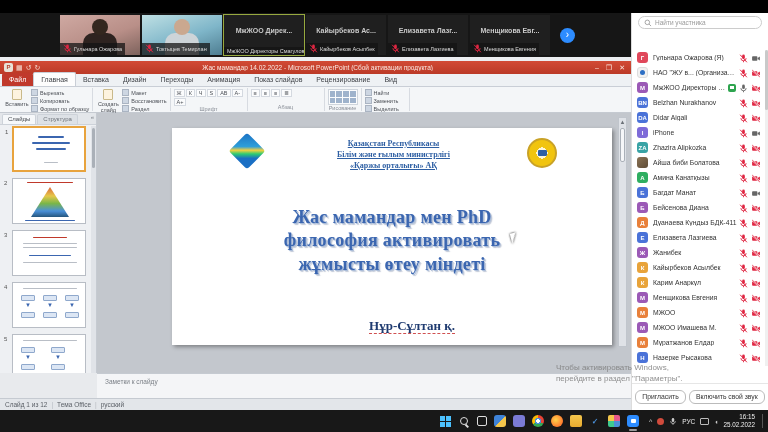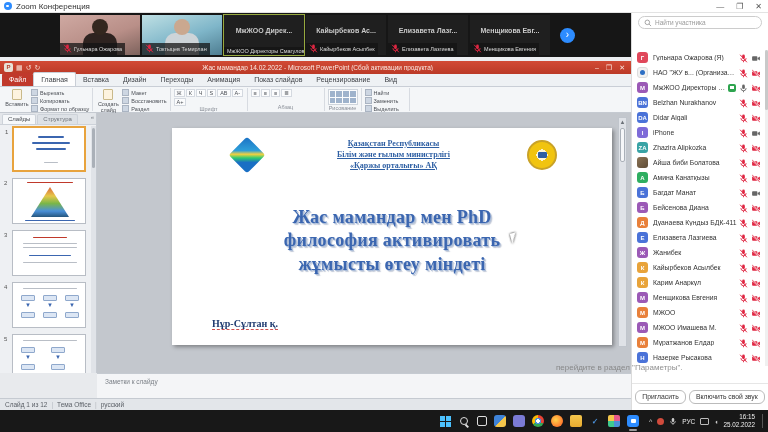--- a/index.html
+++ b/index.html
@@ -88,32 +88,32 @@
   .mini-pyr{position:absolute;left:18px;top:8px;width:38px;height:30px;
      background:linear-gradient(#d9663a 0%,#e6c84a 30%,#7ab648 55%,#4a90d9 80%,#26567d 100%);
      clip-path:polygon(50% 0,100% 100%,0 100%);}
   .mini-chip{position:absolute;width:14px;height:6px;background:#dce6f4;border:1px solid #8fa8cc;border-radius:1px;}
   .mini-arrow{position:absolute;font-size:6px;color:#3b66b0;}
 
   
   .editor{position:absolute;left:97px;top:56px;right:0;bottom:37px;background:#c3c7cd;overflow:hidden;}
   .slide{position:absolute;left:75px;top:15px;width:440px;height:217px;background:#fff;
      box-shadow:2px 2px 4px rgba(0,0,0,.35);font-family:"Liberation Serif",serif;}
-  .slide-head{position:absolute;left:0;right:0;top:10px;display:flex;align-items:center;}
+  .slide-head{position:absolute;left:0;right:0;top:10px;display:flex;align-items:flex-start;}
   .logo-diamond{width:26px;height:26px;margin-left:62px;transform:rotate(45deg);border-radius:3px;
      background:linear-gradient(135deg,#1a6fc4 0%,#2e9fd9 38%,#f4d03f 48%,#2ecc71 58%,#1a6fc4 70%);}
   .head-text{flex:1;text-align:center;font-size:8px;font-weight:bold;color:#2e5fa3;line-height:11px;
      text-decoration:underline;}
   .emblem{width:30px;height:30px;margin-right:55px;border-radius:50%;background:radial-gradient(circle,#fdf6d8 0 30%,#f1c40f 31% 100%);
      border:2px solid #c9a227;position:relative;}
   .emblem::after{content:"";position:absolute;left:9px;top:10px;width:9px;height:6px;background:#2e5fa3;border-radius:1px;}
   .slide-title{position:absolute;left:30px;right:30px;top:78px;text-align:center;font-size:18px;font-weight:bold;
      color:#3b66b0;line-height:1.3;letter-spacing:.3px;white-space:pre-line;
      text-shadow:1px 1px 0 #a9bcd9,2px 2px 1px rgba(80,100,140,.35);}
-  .slide-footer{position:absolute;left:0;right:0;top:190px;font-size:10px;font-weight:bold;color:#1f3b70;margin-left:40px;}
+  .slide-footer{position:absolute;left:0;right:0;top:190px;text-align:center;font-size:13px;font-weight:bold;color:#1f3b70;margin-left:40px;}
   .slide-footer span{border-bottom:1px dashed #d05050;}
   .edscroll{position:absolute;right:4px;top:4px;width:9px;height:230px;background:#dfe2e7;border:1px solid #c0c5cc;}
   .edscroll .up{font-size:6px;color:#6a7077;text-align:center;line-height:8px;}
   .edscroll .sthumb{position:absolute;left:1px;top:10px;width:5px;height:34px;background:#f6f7f9;border:1px solid #aab0b8;border-radius:2px;}
 
   
   .notes{position:absolute;left:97px;right:0;bottom:12px;height:25px;background:#f4f5f7;border-top:1px solid #c5cad1;
      font-size:6.5px;color:#7a7f86;padding:4px 0 0 8px;}
   .statusbar{position:absolute;left:0;right:0;bottom:0;height:12px;background:#e3e6ea;border-top:1px solid #c5cad1;
      display:flex;align-items:center;gap:4px;padding-left:5px;font-size:6.5px;color:#5a5f66;}
@@ -181,29 +181,20 @@
 
   
   .cursor{position:absolute;left:511px;top:233px;z-index:60;width:0;height:0;
      border-left:6px solid #fff;border-bottom:10px solid transparent;filter:drop-shadow(0 0 1px #000);transform:rotate(-15deg);}
 </style>
 </head>
 <body>
 
 <div class="screen">
 
-  <div class="zoom-titlebar">
-    <span class="zoom-logo"></span>
-    <span class="zoom-title">Zoom Конференция</span>
-    <span class="win-controls">
-      <span>—</span>
-      <span>❐</span>
-      <span>✕</span>
-    </span>
-  </div>
 
   <div class="video-strip" id="video-strip">
     <div class="next-btn">›</div>
   <div class="tile v1" style="left: 60px;">
         <div class="person"></div>
         <div class="name-chip">
           <span><svg width="9" height="9" viewBox="0 0 12 12">
               <rect x="4.2" y="0.8" width="3.6" height="6" rx="1.8" fill="#e02642"></rect>
               <path d="M2.5 5.5a3.5 3.5 0 0 0 7 0" fill="none" stroke="#e02642" stroke-width="1.2"></path>
               <line x1="6" y1="9" x2="6" y2="11" stroke="#e02642" stroke-width="1.2"></line>
@@ -850,20 +841,21 @@
     <div class="panel-scroll">
         <i></i>
       </div>
     <div class="panel-foot">
       <span class="pbtn">Пригласить</span>
       <span class="pbtn">Включить свой звук</span>
     </div>
   </div>
 
   <div class="watermark">
+    <div>Чтобы активировать Windows,</div>
     <div>перейдите в раздел "Параметры".</div>
   </div>
 
   <div class="taskbar">
     <div class="tb-center" id="tb-center">
         <div class="ti ti-start"></div>
         <div class="ti ti-search"></div>
         <div class="ti ti-taskview"></div>
         <div class="ti ti-widgets"></div>
         <div class="ti ti-chat"></div>

